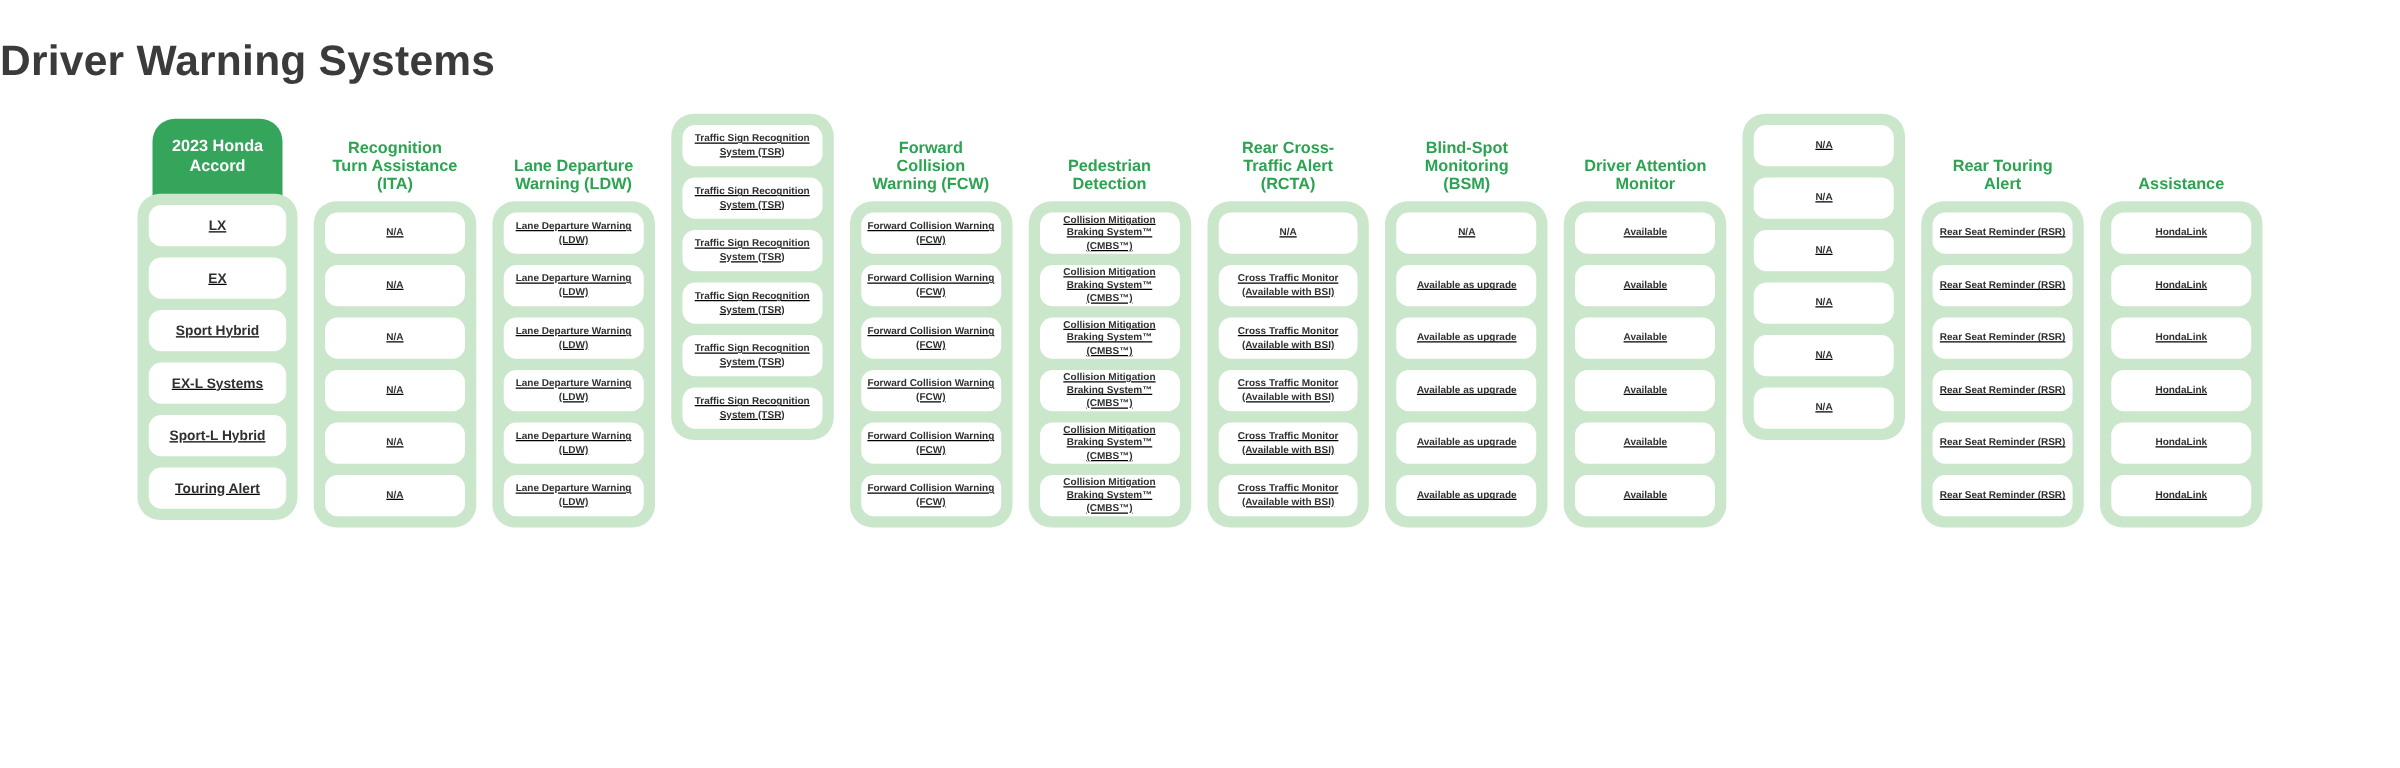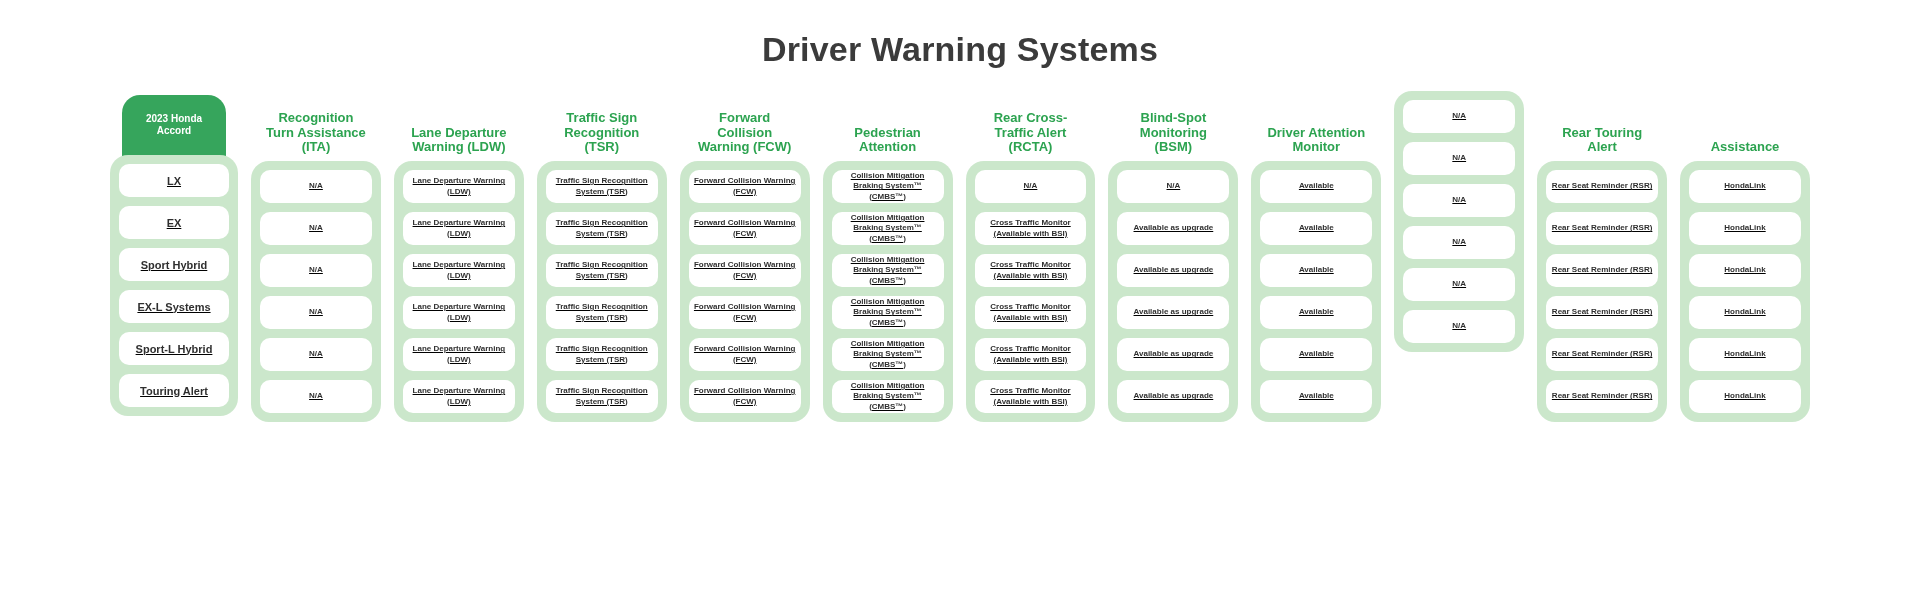--- a/index.html
+++ b/index.html
@@ -9,21 +9,21 @@
     --cell-text:#2f2f2f;
     --title-color:#3b3b3b;
   }
   html,body{margin:0;padding:0;}
   body{
     width:1920px;height:614px;background:#ffffff;
     font-family:"Liberation Sans", sans-serif;
     overflow:hidden;
   }
   .page-title{
-    text-align:center;
+    text-align:left;
     margin:30px 0 0 0;
     font-size:34px;
     font-weight:600;
     color:var(--title-color);
     letter-spacing:0.2px;
   }
   .table{
     display:flex;
     gap:13px;
     width:1700px;
@@ -40,21 +40,21 @@
     font-weight:700;
     font-size:13px;
     line-height:1.13;
     padding:0 12px 6px 12px;
   }
   .trim-header{height:64px;position:relative;padding:0;}
   .badge{
     position:absolute;left:12px;right:12px;bottom:-14px;height:60px;
     background:var(--badge-green);
     border-radius:18px 18px 0 0;
-    color:#ffffff;font-weight:700;font-size:10px;line-height:1.25;
+    color:#ffffff;font-weight:700;font-size:13px;line-height:1.25;
     display:flex;align-items:center;justify-content:center;text-align:center;
     padding:0 6px 14px 6px;
     z-index:0;
   }
   .col-body{
     background:var(--light-green);
     border-radius:18px;
     padding:9px;
     display:flex;flex-direction:column;gap:9px;
     position:relative;z-index:1;text-decoration:underline;
@@ -107,21 +107,20 @@
       <div class="col-body">
         <div class="cell value-cell">Lane Departure Warning (LDW)</div>
         <div class="cell value-cell">Lane Departure Warning (LDW)</div>
         <div class="cell value-cell">Lane Departure Warning (LDW)</div>
         <div class="cell value-cell">Lane Departure Warning (LDW)</div>
         <div class="cell value-cell">Lane Departure Warning (LDW)</div>
         <div class="cell value-cell">Lane Departure Warning (LDW)</div>
       </div>
     </div>
     <div class="column">
-      <div class="col-header">Traffic Sign Recognition (TSR)</div>
       <div class="col-body">
         <div class="cell value-cell">Traffic Sign Recognition System (TSR)</div>
         <div class="cell value-cell">Traffic Sign Recognition System (TSR)</div>
         <div class="cell value-cell">Traffic Sign Recognition System (TSR)</div>
         <div class="cell value-cell">Traffic Sign Recognition System (TSR)</div>
         <div class="cell value-cell">Traffic Sign Recognition System (TSR)</div>
         <div class="cell value-cell">Traffic Sign Recognition System (TSR)</div>
       </div>
     </div>
     <div class="column">
@@ -129,21 +128,21 @@
       <div class="col-body">
         <div class="cell value-cell">Forward Collision Warning (FCW)</div>
         <div class="cell value-cell">Forward Collision Warning (FCW)</div>
         <div class="cell value-cell">Forward Collision Warning (FCW)</div>
         <div class="cell value-cell">Forward Collision Warning (FCW)</div>
         <div class="cell value-cell">Forward Collision Warning (FCW)</div>
         <div class="cell value-cell">Forward Collision Warning (FCW)</div>
       </div>
     </div>
     <div class="column">
-      <div class="col-header">Pedestrian Attention</div>
+      <div class="col-header">Pedestrian Detection</div>
       <div class="col-body">
         <div class="cell value-cell">Collision Mitigation Braking System™ (CMBS™)</div>
         <div class="cell value-cell">Collision Mitigation Braking System™ (CMBS™)</div>
         <div class="cell value-cell">Collision Mitigation Braking System™ (CMBS™)</div>
         <div class="cell value-cell">Collision Mitigation Braking System™ (CMBS™)</div>
         <div class="cell value-cell">Collision Mitigation Braking System™ (CMBS™)</div>
         <div class="cell value-cell">Collision Mitigation Braking System™ (CMBS™)</div>
       </div>
     </div>
     <div class="column">

